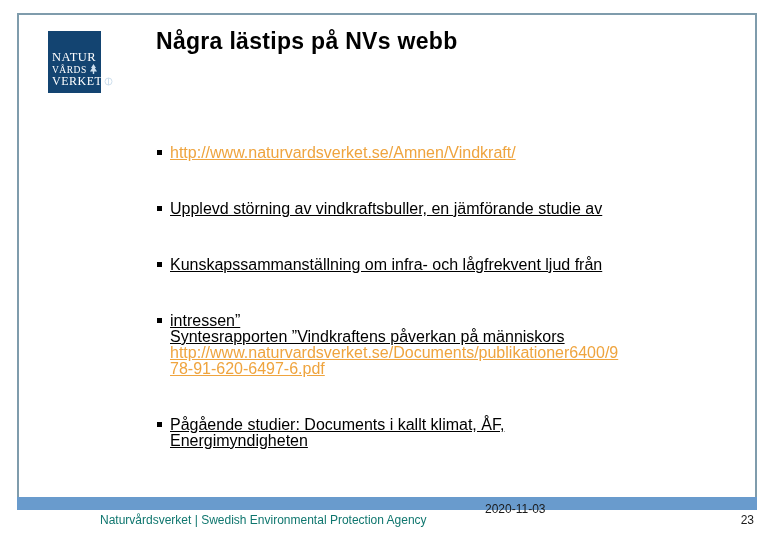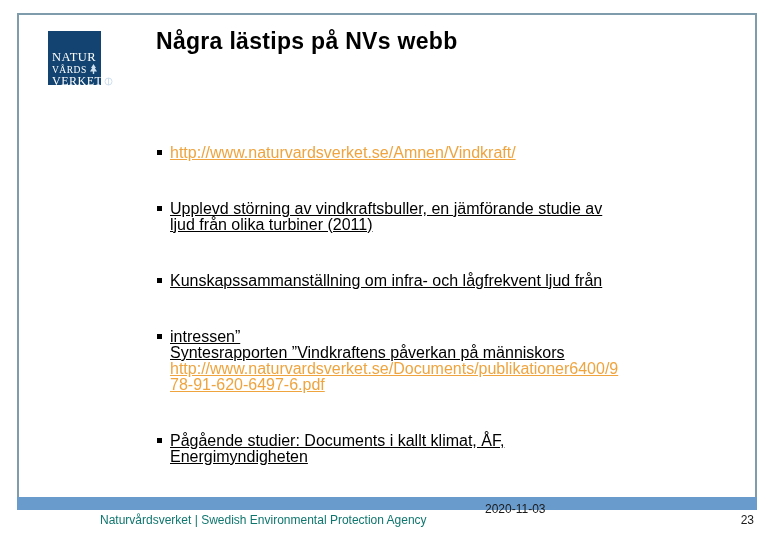--- a/index.html
+++ b/index.html
@@ -10,21 +10,21 @@
   .frame{
     position:absolute;left:17px;top:13px;width:740px;height:497px;
     border:2px solid #7f9cac;border-bottom:none;box-sizing:border-box;
     background:#ffffff;
   }
   .footer-bar{
     position:absolute;left:17px;top:497px;width:740px;height:13px;
     background:#699bcd;
   }
   .logo{
-    position:absolute;left:48px;top:31px;width:53px;height:54px;
+    position:absolute;left:48px;top:31px;width:53px;height:62px;
     background:#134471;box-sizing:border-box;padding:20px 0 0 4px;
     font-family:"Liberation Serif","DejaVu Serif",serif;color:#ffffff;
   }
   .logo-line{display:block;white-space:nowrap;letter-spacing:0.5px;}
   .logo-line1{font-size:12.5px;line-height:13px;}
   .logo-line2{font-size:9.5px;line-height:10px;}
   .logo-line3{font-size:12px;line-height:9px;}
   .logo-icon{display:inline-block;vertical-align:middle;margin-left:2px;}
   .title{
     position:absolute;left:125px;top:28px;
@@ -77,21 +77,20 @@
   <ul class="bullets">
 
     <li class="bullet">
       <span class="marker"></span>
       <a class="line link">http://www.naturvardsverket.se/Amnen/Vindkraft/</a>
     </li>
 
     <li class="bullet">
       <span class="marker"></span>
       <span class="line">Upplevd störning av vindkraftsbuller, en jämförande studie av</span>
-      <span class="line">ljud från olika turbiner (2011)</span>
     </li>
 
     <li class="bullet">
       <span class="marker"></span>
       <span class="line">Kunskapssammanställning om infra- och lågfrekvent ljud från</span>
     </li>
 
     <li class="bullet">
       <span class="marker"></span>
       <span class="line">intressen”</span>

